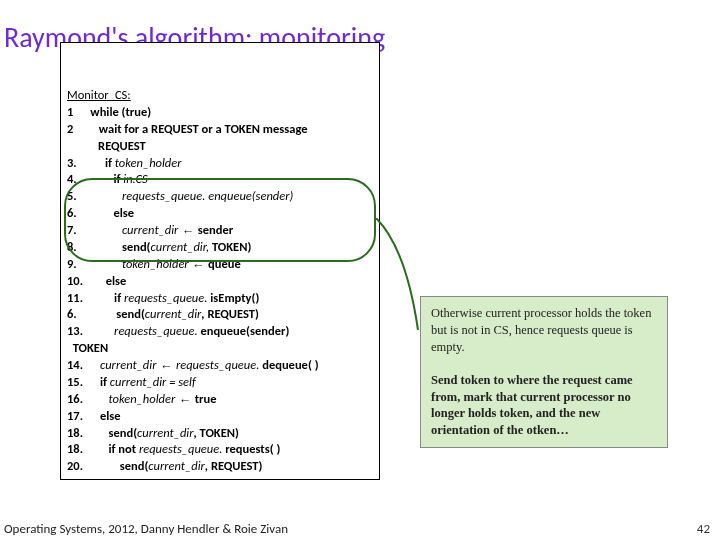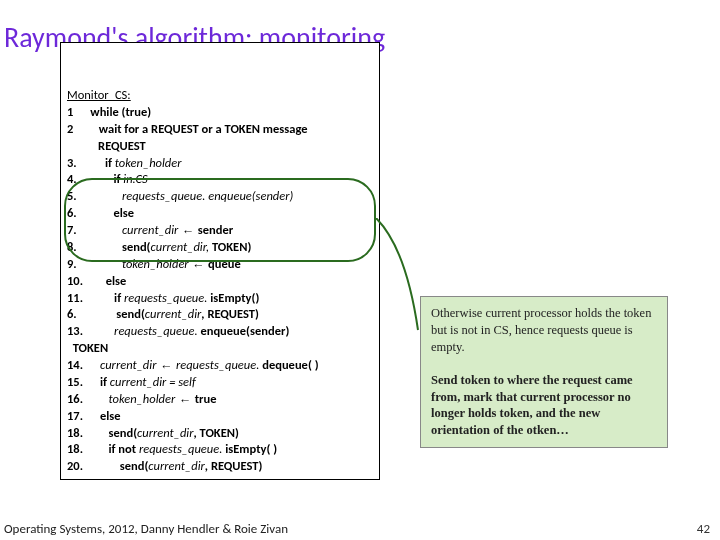--- a/index.html
+++ b/index.html
@@ -109,21 +109,21 @@
   <div class="ln"><span class="b">10.</span>        <span class="b">else</span></div>
   <div class="ln"><span class="b">11.</span>           <span class="b">if </span><span class="i">requests_queue.</span><span class="b"> isEmpty()</span></div>
   <div class="ln"><span class="b">6.</span>              <span class="b">send(</span><span class="i">current_dir</span><span class="b">, REQUEST)</span></div>
   <div class="ln"><span class="b">13.</span>           <span class="i">requests_queue.</span><span class="b"> enqueue(sender)</span></div>
   <div class="ln">  <span class="token-hdr">TOKEN</span></div>
   <div class="ln"><span class="b">14.</span>      <span class="i">current_dir</span><span class="b arrow"> ← </span><span class="i">requests_queue.</span><span class="b"> dequeue( )</span></div>
   <div class="ln"><span class="b">15.</span>      <span class="b">if </span><span class="i">current_dir = self</span></div>
   <div class="ln"><span class="b">16.</span>         <span class="i">token_holder</span><span class="b arrow"> ← </span><span class="b">true</span></div>
   <div class="ln"><span class="b">17.</span>      <span class="b">else</span></div>
   <div class="ln"><span class="b">18.</span>         <span class="b">send(</span><span class="i">current_dir</span><span class="b">, TOKEN)</span></div>
-  <div class="ln"><span class="b">18.</span>         <span class="b">if not </span><span class="i">requests_queue.</span><span class="b"> isEmpty( )</span></div>
+  <div class="ln"><span class="b">18.</span>         <span class="b">if not </span><span class="i">requests_queue.</span><span class="b"> requests( )</span></div>
   <div class="ln"><span class="b">20.</span>             <span class="b">send(</span><span class="i">current_dir</span><span class="b">, REQUEST)</span></div>
 </div>
 
 <div class="highlight-oval"></div>
 
 <svg class="connector" viewBox="0 0 46 116">
   <path d="M 0 0 Q 30 30 42 112" stroke="#2a6b1f" stroke-width="2" fill="none"></path>
 </svg>
 
 <div class="note">

